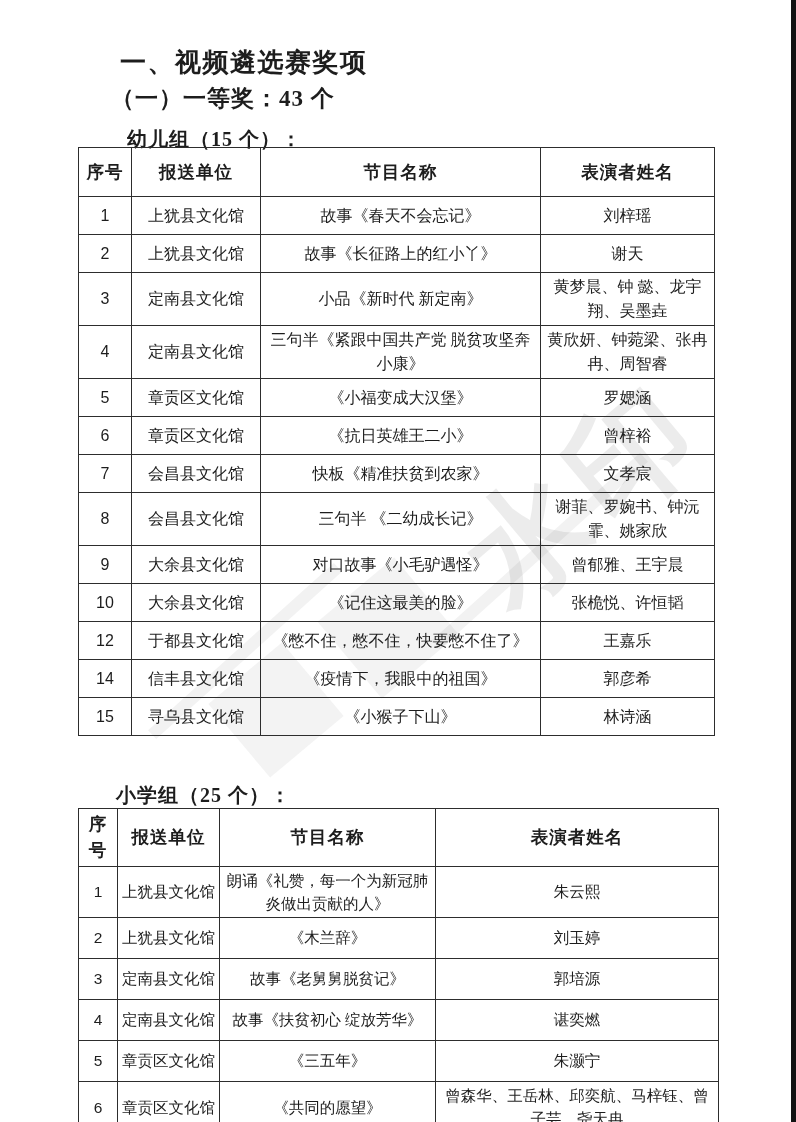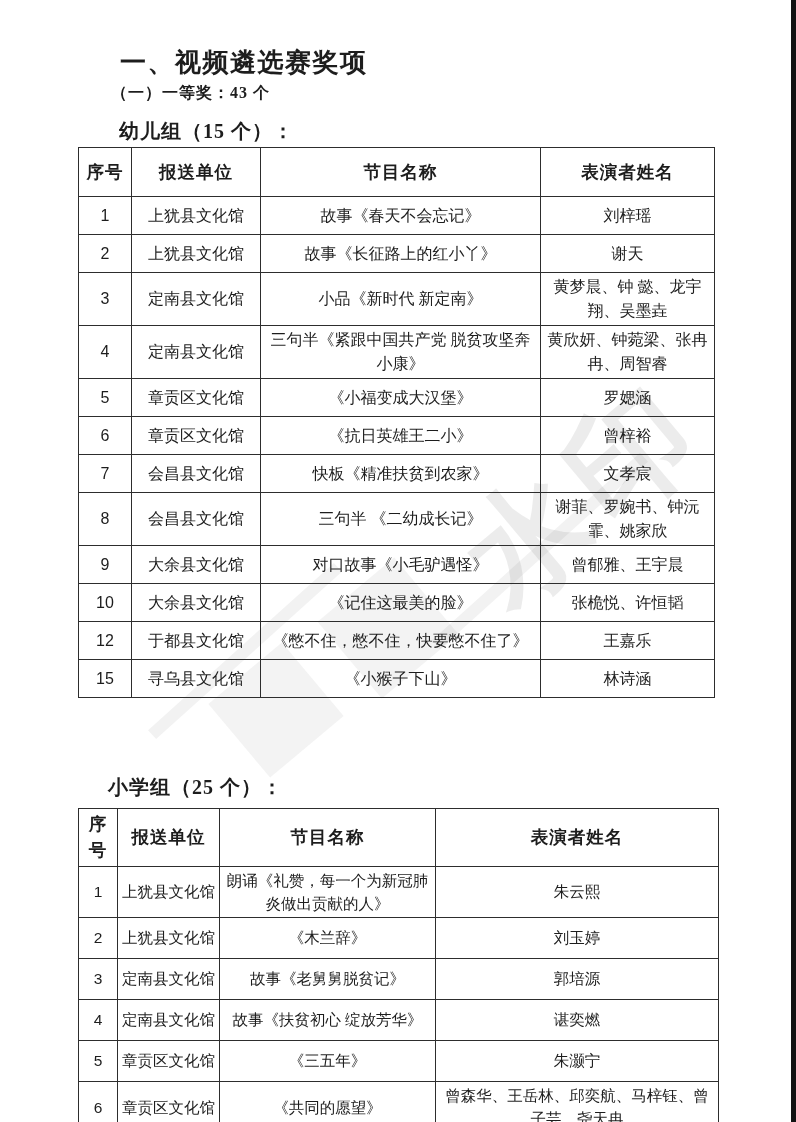--- a/index.html
+++ b/index.html
@@ -4,22 +4,22 @@
 <style>
   html,body{margin:0;padding:0;}
   body{
     width:796px;height:1122px;background:#ffffff;position:relative;
     overflow:hidden;color:#1d1d1d;
     font-family:"Liberation Serif","DejaVu Serif",serif;
   }
   .edge-strip{position:absolute;top:0;right:0;width:5px;height:1122px;background:#121212;}
 
   .doc-title{position:absolute;left:120px;top:45px;font-size:26px;font-weight:bold;letter-spacing:1.5px;margin:0;}
-  .prize-heading{position:absolute;left:111px;top:83px;font-size:16px;font-weight:bold;letter-spacing:1px;margin:0;}
-  .group-heading{position:absolute;font-size:20px;font-weight:bold;letter-spacing:1px;margin:0;}
+  .prize-heading{position:absolute;left:111px;top:83px;font-size:23px;font-weight:bold;letter-spacing:1px;margin:0;}
+  .group-heading{position:absolute;font-size:20px;font-weight:bold;letter-spacing:1px;margin:8px;}
   .group-heading.g1{left:119px;top:118px;}
   .group-heading.g2{left:108px;top:774px;}
 
   table{border-collapse:collapse;table-layout:fixed;position:absolute;background:transparent;}
   td,th{border:1px solid #2d2d2d;text-align:center;vertical-align:middle;
         padding:2px 3px;line-height:1.5;word-break:break-all;}
   th{font-weight:bold;font-size:17.5px;letter-spacing:1px;}
 
   #table-kindergarten{left:78px;top:147px;width:636px;}
   #table-kindergarten td{height:33px;font-size:16px;}
@@ -141,20 +141,26 @@
       <td>《记住这最美的脸》</td>
       <td>张桅悦、许恒韬</td>
     </tr>
     <tr>
       <td class="c-num">12</td>
       <td>于都县文化馆</td>
       <td>《憋不住，憋不住，快要憋不住了》</td>
       <td>王嘉乐</td>
     </tr>
     <tr>
+      <td class="c-num">14</td>
+      <td>信丰县文化馆</td>
+      <td>《疫情下，我眼中的祖国》</td>
+      <td>郭彦希</td>
+    </tr>
+    <tr>
       <td class="c-num">15</td>
       <td>寻乌县文化馆</td>
       <td>《小猴子下山》</td>
       <td>林诗涵</td>
     </tr>
   </tbody>
 </table>
 
 <h3 class="group-heading g2">小学组（25 个）：</h3>
 

